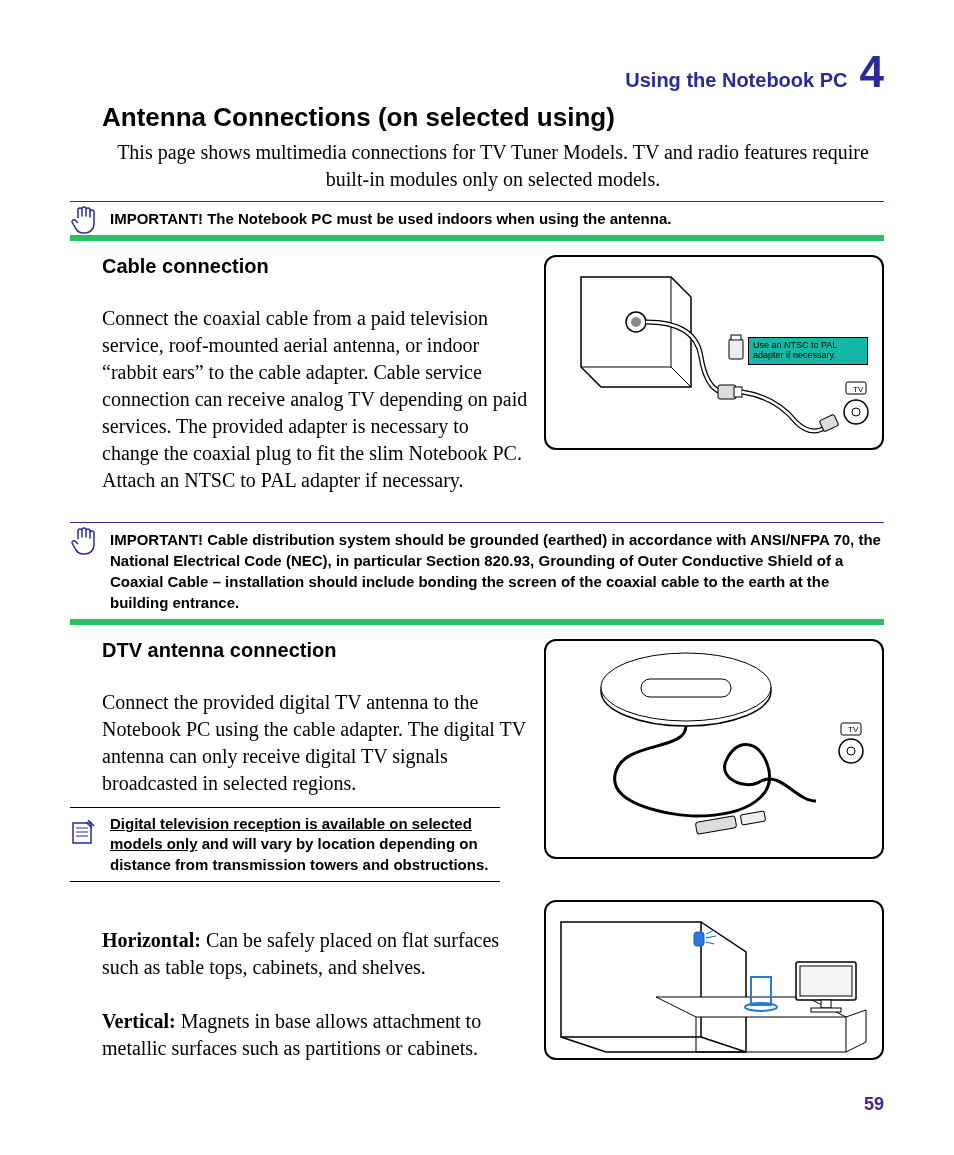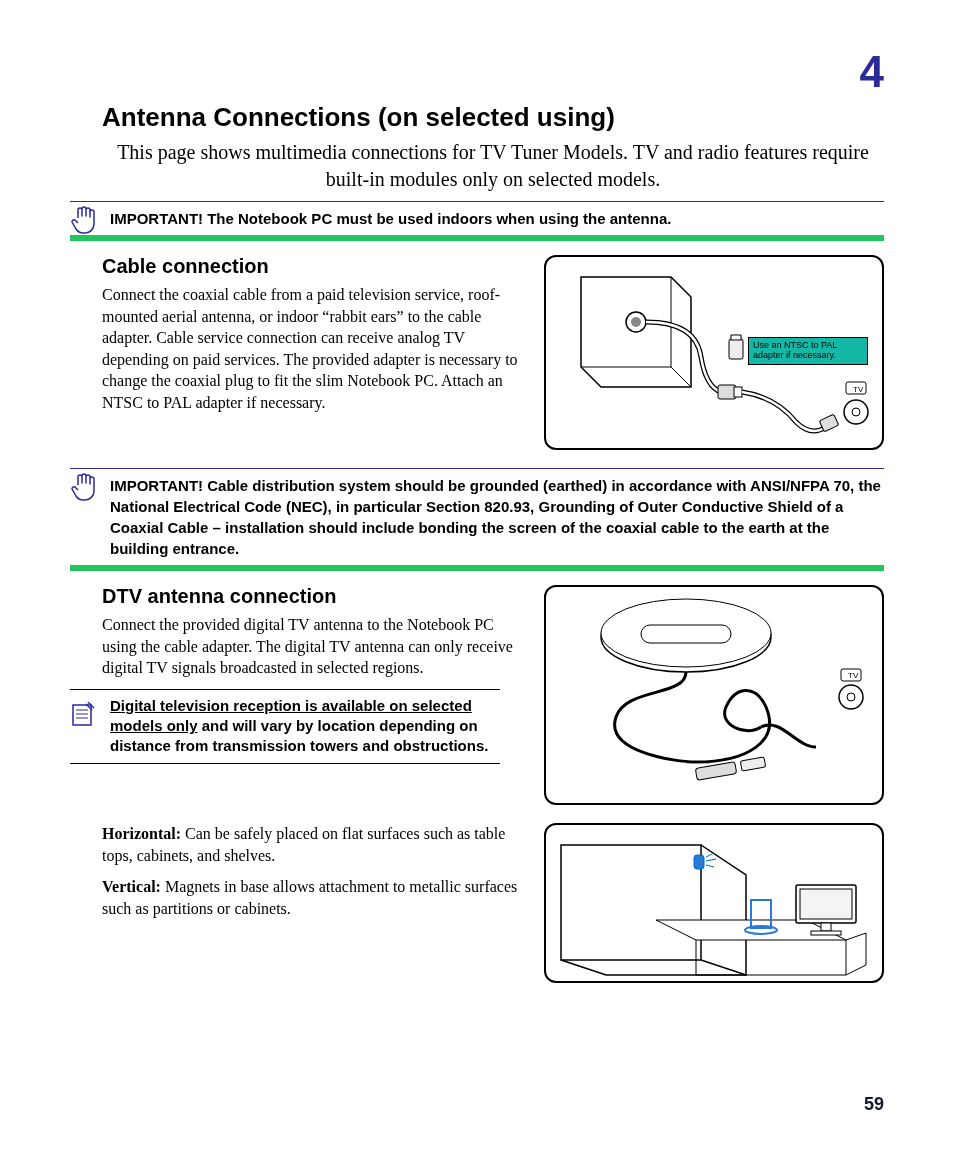--- a/index.html
+++ b/index.html
@@ -60,21 +60,21 @@
   }
   .two-col { display: flex; gap: 16px; margin-bottom: 18px; }
   .col-text { flex: 1 1 0; }
   .col-fig { flex: 0 0 340px; }
   h2.sub {
     font-family: Arial, Helvetica, sans-serif;
     font-weight: bold;
     font-size: 20px;
     margin-bottom: 6px;
   }
-  .body-p { font-size: 16px; line-height: 1.35; margin-bottom: 10px; }
+  .body-p { font-size: 20px; line-height: 1.35; margin-bottom: 10px; margin-top: 27px; }
   .fig-box {
     border: 2px solid #000;
     border-radius: 12px;
     width: 340px;
     height: 195px;
     position: relative;
     background: #fff;
   }
   .fig-label-box {
     position: absolute;
@@ -84,21 +84,21 @@
     padding: 3px 4px;
     background: #14b8a6;
     line-height: 1.1;
   }
   .page-num {
     position: absolute;
     bottom: 40px;
     right: 70px;
     font-family: Arial, Helvetica, sans-serif;
     font-weight: bold;
-    color: #0f172a;
+    color: #4c1d95;
     font-size: 18px;
   }
   .note-row {
     border-top: 1px solid #000;
     border-bottom: 1px solid #000;
     padding: 6px 0 6px 40px;
     margin-left: -32px;
     position: relative;
     font-family: Arial, Helvetica, sans-serif;
     font-weight: bold;
@@ -107,20 +107,21 @@
     margin-top: 8px;
     max-width: 430px;
   }
   .note-row .icon { position: absolute; left: 0; top: 12px; }
   .underline { text-decoration: underline; }
 </style>
 </head>
 <body>
 
 <div class="header-row">
+  <span class="chapter-title">Using the Notebook PC</span>
   <span class="chapter-num">4</span>
 </div>
 
 <div class="main">
 
 <h1 class="page-title">Antenna Connections (on selected using)</h1>
 <p class="intro">This page shows multimedia connections for TV Tuner Models. TV and radio features require built-in modules only on selected models.</p>
 
 <div class="callout">
   <span class="icon">

